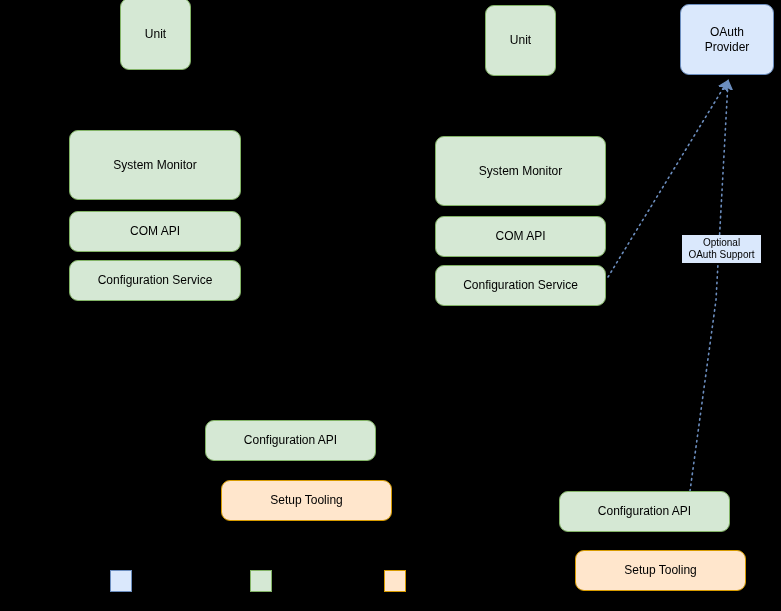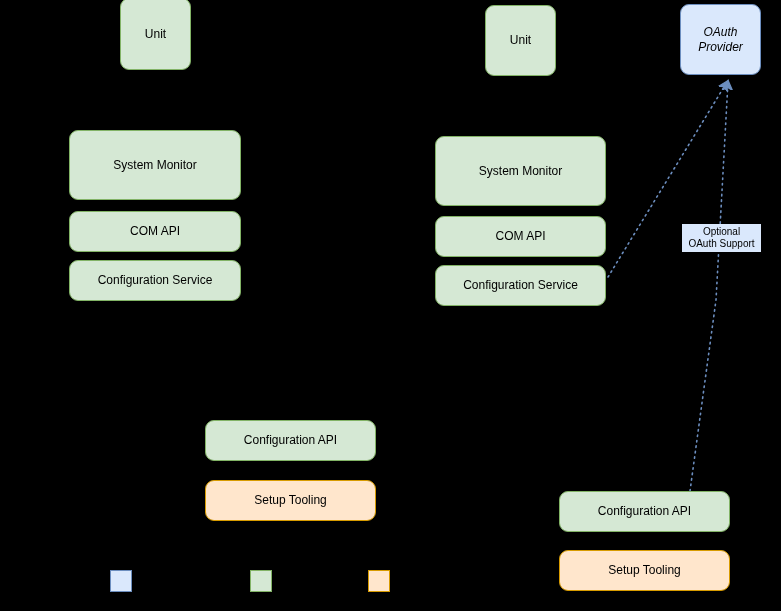--- a/index.html
+++ b/index.html
@@ -35,20 +35,21 @@
     background: #d5e8d4;
     border-color: #82b366;
   }
   .blue {
     background: #dae8fc;
     border-color: #6c8ebf;
   }
   .orange {
     background: #ffe6cc;
     border-color: #d79b00;
+    margin-left: 16px;
   }
   .legend-swatch {
     position: absolute;
     box-sizing: border-box;
     width: 22px;
     height: 22px;
     border-style: solid;
     border-width: 1px;
     border-radius: 0;
   }
@@ -106,27 +107,27 @@
   <div class="node orange" style="left:205px; top:480px; width:171px; height:41px;">Setup Tooling</div>
 
   <div class="node green" style="left:485px; top:5px; width:71px; height:71px;">Unit</div>
 
   <div class="node green" style="left:435px; top:136px; width:171px; height:70px;">System Monitor</div>
 
   <div class="node green" style="left:435px; top:216px; width:171px; height:41px;">COM API</div>
 
   <div class="node green" style="left:435px; top:265px; width:171px; height:41px;">Configuration Service</div>
 
-  <div class="node blue" style="left:680px; top:4px; width:81px; height:71px;font-style:italic;">OAuth
+  <div class="node blue" style="left:680px; top:4px; width:94px; height:71px;">OAuth
 Provider</div>
 
   <div class="node green" style="left:559px; top:491px; width:171px; height:41px;">Configuration API</div>
 
   <div class="node orange" style="left:559px; top:550px; width:171px; height:41px;">Setup Tooling</div>
 
-  <div class="edge-label" style="left:682px; top:224px; width:79px; height:28px;">Optional
+  <div class="edge-label" style="left:682px; top:235px; width:79px; height:28px;">Optional
 OAuth Support</div>
 
   <div class="legend-swatch blue" style="left:110px; top:570px;"></div>
   <div class="legend-swatch green" style="left:250px; top:570px;"></div>
   <div class="legend-swatch orange" style="left:368px; top:570px;"></div>
 
 </div>
 
 </body></html>

